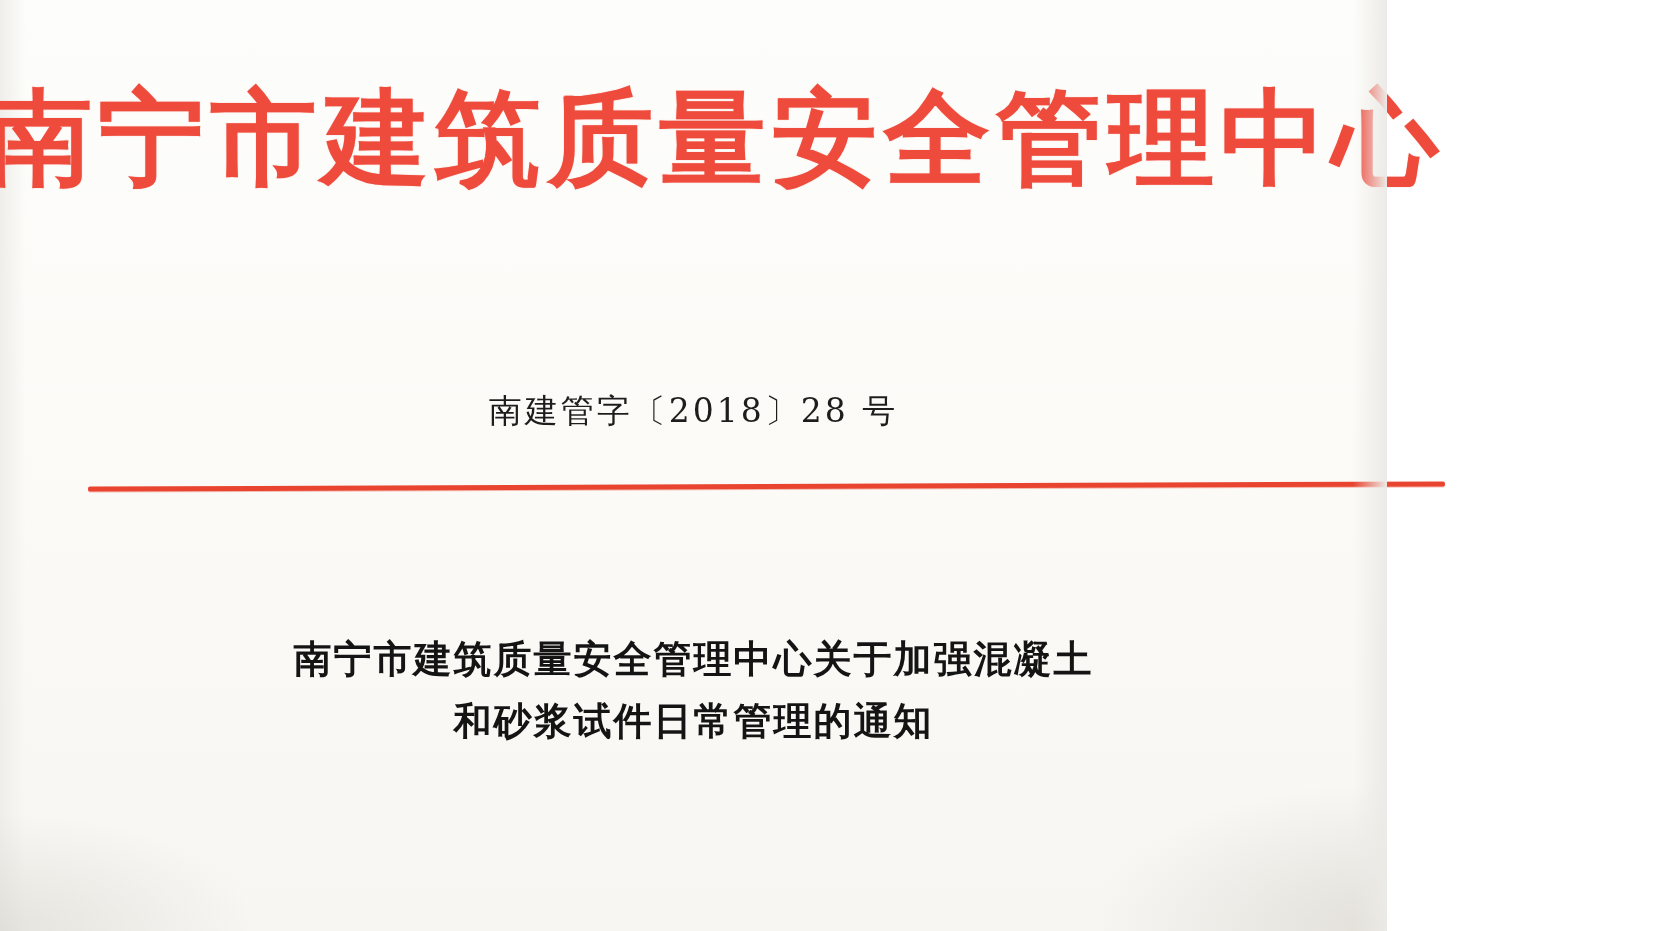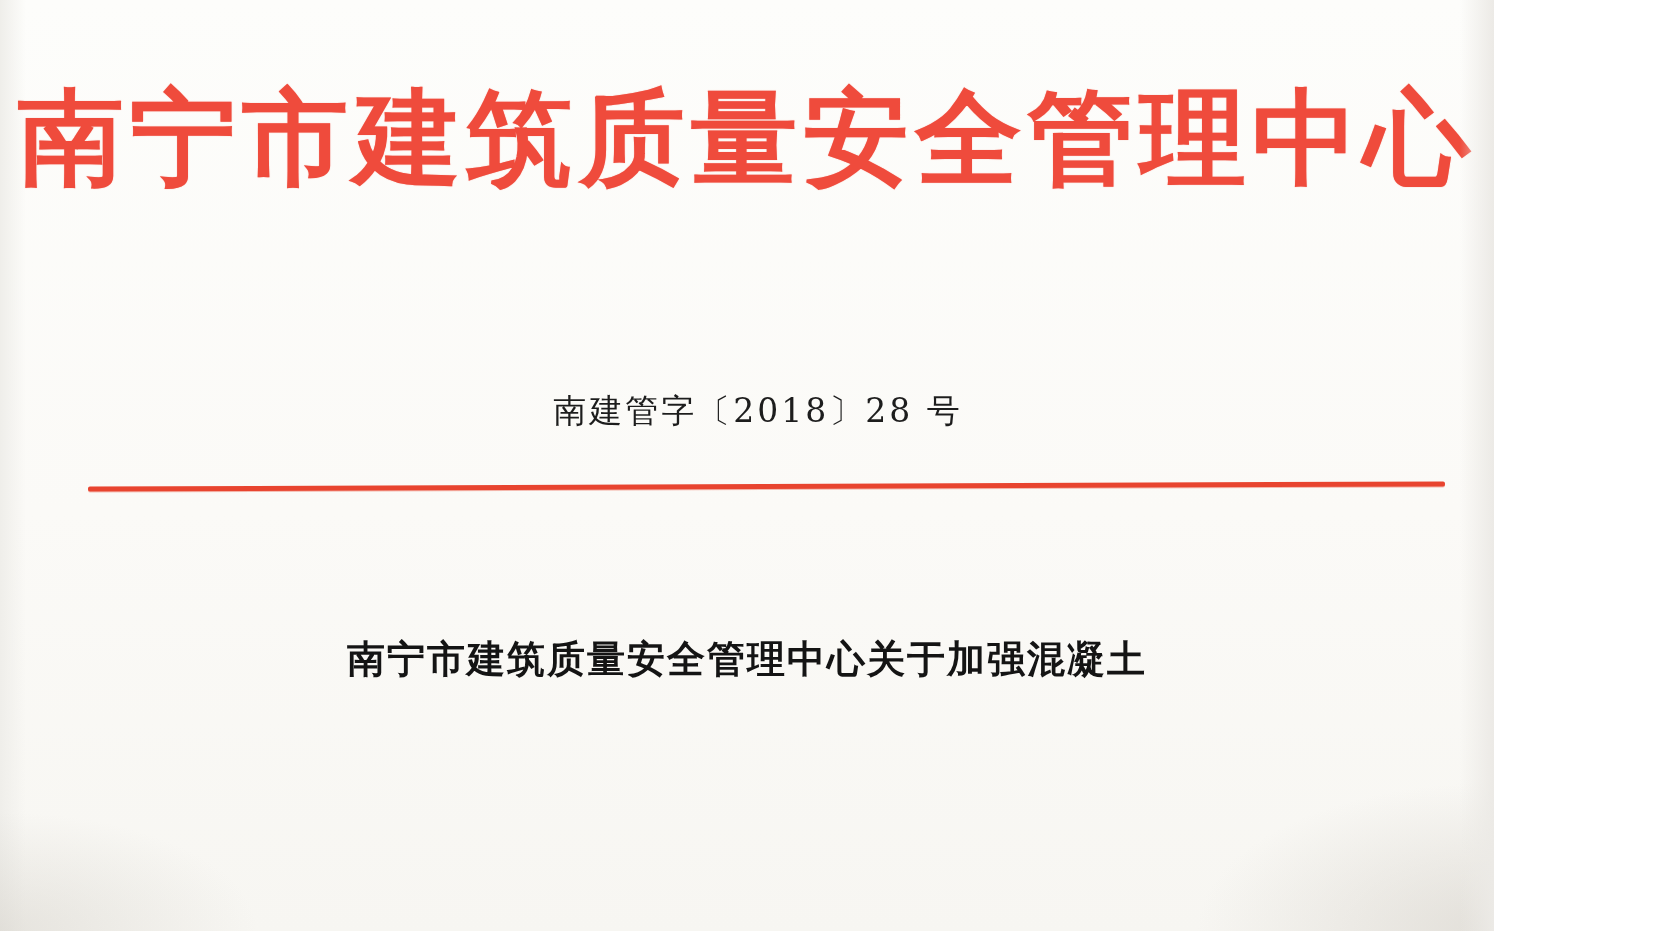--- a/index.html
+++ b/index.html
@@ -8,21 +8,21 @@
   }
   body {
     width: 1653px;
     height: 931px;
     background: #ffffff;
     font-family: "Liberation Serif", serif;
     overflow: hidden;
   }
   .page {
     position: relative;
-    width: 1494px;
+    width: 1387px;
     height: 931px;
     background: linear-gradient(180deg, #fdfdfb 0%, #fbfaf7 55%, #f7f6f2 100%);
     box-sizing: border-box;
   }
   
   .page::before {
     content: "";
     position: absolute;
     left: 0; top: 0; bottom: 0;
     width: 26px;
@@ -59,21 +59,20 @@
     position: absolute;
     top: 388px;
     left: 0;
     width: 100%;
     text-align: center;
     color: #1d1d1d;
     font-family: "DejaVu Serif", "Liberation Serif", serif;
     font-size: 33px;
     letter-spacing: 3px;
     line-height: 1.4;
-    padding-left: 11px;
   }
 
   .redrule {
     position: absolute;
     top: 484px;
     left: 88px;
     width: 1357px;
     height: 5px;
     background: #e8442f;
     border-radius: 2px;
@@ -125,17 +124,18 @@
 <div class="page">
 
   <div class="masthead">南宁市建筑质量安全管理中心</div>
 
   <div class="docnumber">南建管字〔2018〕28 号</div>
 
   <div class="redrule"></div>
 
   <div class="title">
     <span class="line">南宁市建筑质量安全管理中心关于加强混凝土</span>
+    <span class="line">和砂浆试件日常管理的通知</span>
   </div>
 
   <div class="shade-bl"></div>
   <div class="shade-br"></div>
 </div>
 
 </body></html>

